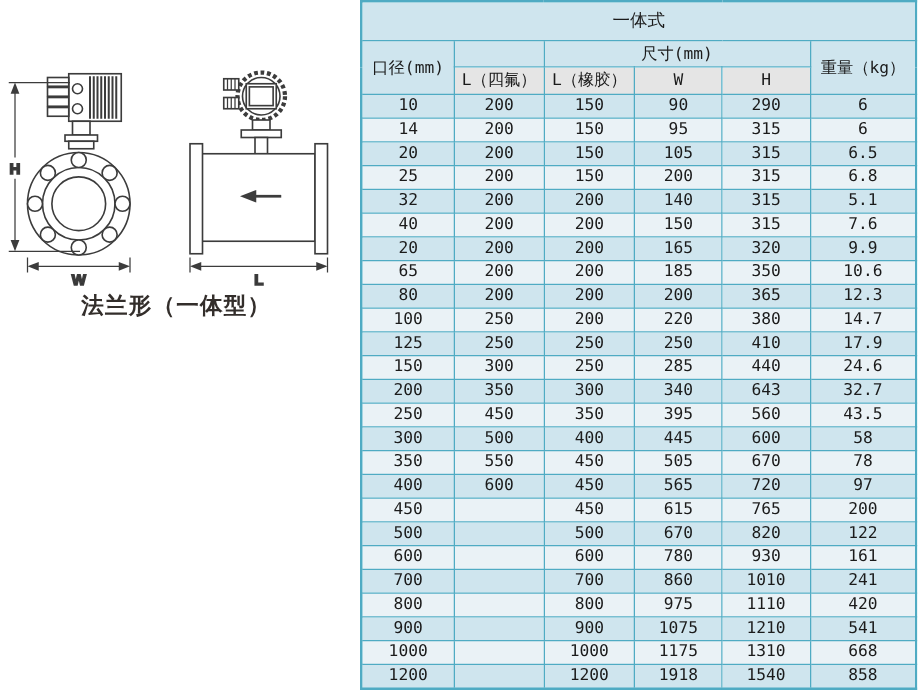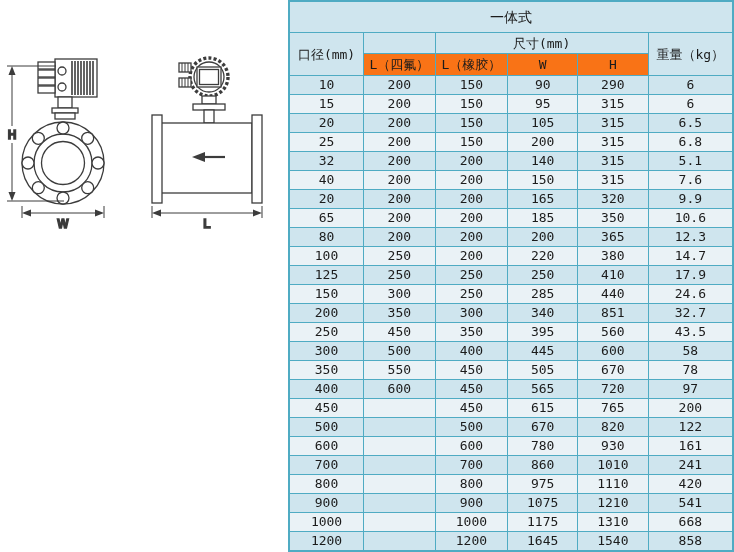--- a/index.html
+++ b/index.html
@@ -25,21 +25,21 @@
     border-collapse:collapse; table-layout:fixed;
     font-family:"DejaVu Sans Mono","DejaVu Sans",sans-serif;
     font-size:13px; color:#1b1b1b;
   }
   #spec-table th, #spec-table td {
     border:1px solid #4fabc3; text-align:center; vertical-align:middle;
     font-weight:normal; padding:0; line-height:1; overflow:hidden; white-space:nowrap;
   }
   #spec-table { border:2px solid #4fabc3; }
   .th-blue   { background:#cfe5ee; }
-  .th-white  { background:#f97316; }
+  .th-white  { background:#e5e5e5; }
   .row-blue  td { background:#cfe5ee; }
   .row-light td { background:#eaf2f6; }
   #row-title th { height:30px; font-size:14px; }
   #row-group th { height:20px; }
   #row-sub th   { height:21px; }
 </style>
 </head>
 <body>
 
 <div id="stage">
@@ -135,20 +135,21 @@
           <path d="M152 206 V218"></path>
           <path d="M262 206 V218"></path>
           <path d="M156 213 H258"></path>
           <path d="M152 213 l9 -3.5 v7 z" fill="#3c3c3c" stroke="none"></path>
           <path d="M262 213 l-9 -3.5 v7 z" fill="#3c3c3c" stroke="none"></path>
         </g>
         <text class="dim-label" x="207" y="228" text-anchor="middle">L</text>
       </g>
     </svg>
 
+    <div id="diagram-caption">法兰形（一体型）</div>
   </div>
 
   <table id="spec-table">
     <colgroup>
       <col style="width:16.8%">
       <col style="width:16.1%">
       <col style="width:16.4%">
       <col style="width:15.7%">
       <col style="width:15.9%">
       <col style="width:19.1%">
@@ -173,21 +174,21 @@
     <tbody>
         <tr class="row-blue">
           <td>10</td>
           <td>200</td>
           <td>150</td>
           <td>90</td>
           <td>290</td>
           <td>6</td>
         </tr>
         <tr class="row-light">
-          <td>15</td>
+          <td>14</td>
           <td>200</td>
           <td>150</td>
           <td>95</td>
           <td>315</td>
           <td>6</td>
         </tr>
         <tr class="row-blue">
           <td>20</td>
           <td>200</td>
           <td>150</td>
@@ -265,21 +266,21 @@
           <td>250</td>
           <td>285</td>
           <td>440</td>
           <td>24.6</td>
         </tr>
         <tr class="row-blue">
           <td>200</td>
           <td>350</td>
           <td>300</td>
           <td>340</td>
-          <td>851</td>
+          <td>643</td>
           <td>32.7</td>
         </tr>
         <tr class="row-light">
           <td>250</td>
           <td>450</td>
           <td>350</td>
           <td>395</td>
           <td>560</td>
           <td>43.5</td>
         </tr>
@@ -360,20 +361,20 @@
           <td></td>
           <td>1000</td>
           <td>1175</td>
           <td>1310</td>
           <td>668</td>
         </tr>
         <tr class="row-blue">
           <td>1200</td>
           <td></td>
           <td>1200</td>
-          <td>1645</td>
+          <td>1918</td>
           <td>1540</td>
           <td>858</td>
         </tr>
       </tbody>
   </table>
 
 </div>
 
 </body></html>

